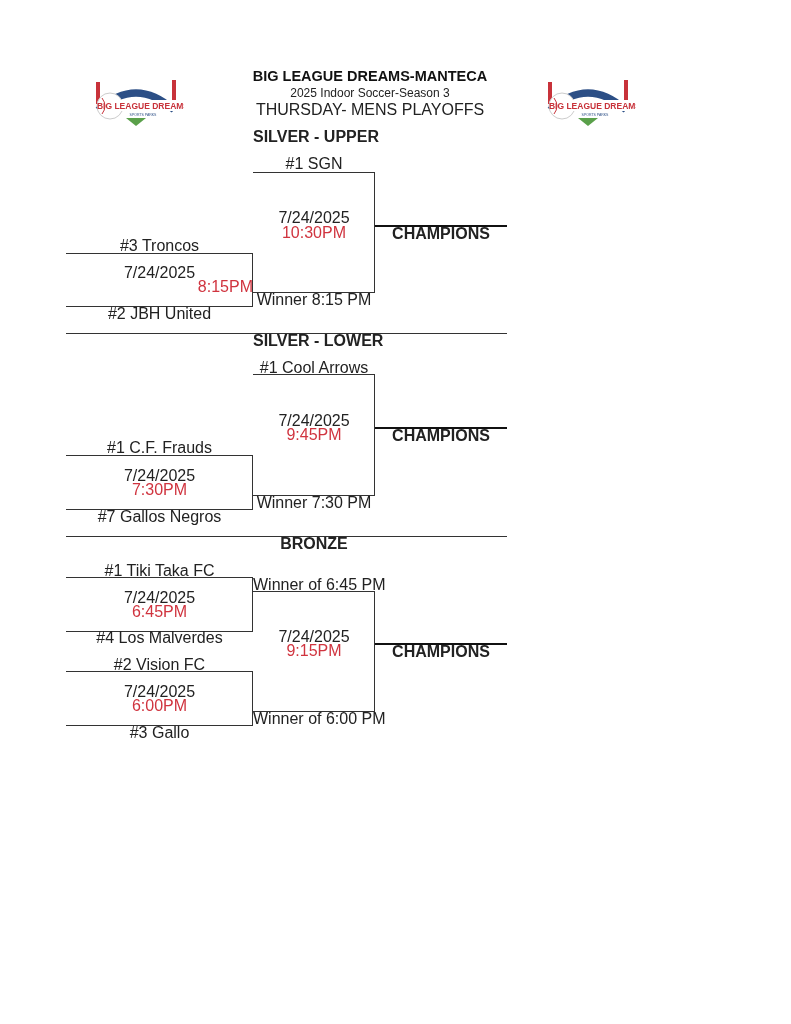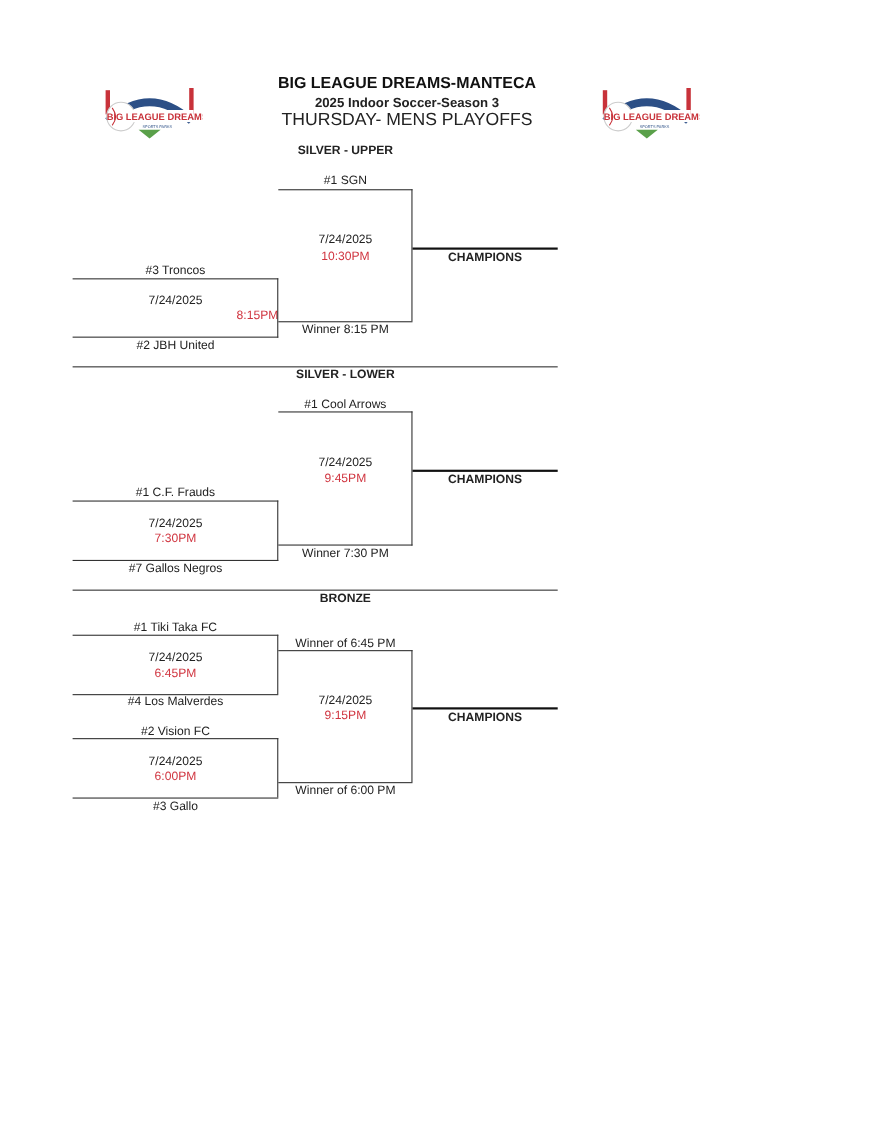--- a/index.html
+++ b/index.html
@@ -1,18 +1,18 @@
 <!DOCTYPE html>
 <html><head>
 <meta charset="utf-8">
 <style>
   html, body { margin:0; padding:0; background:#fff; }
   body { width:791px; height:1024px; position:relative; overflow:hidden;
          font-family:"Liberation Sans", sans-serif; color:#222; }
-  .t { position:absolute; text-align:center; white-space:nowrap; font-size:11px; line-height:12px; }
+  .t { position:absolute; text-align:center; white-space:nowrap; font-size:16px; line-height:12px; }
   .bold { font-weight:bold; }
   .red { color:#d0343f; }
   .hl { position:absolute; height:0; border-top:1.5px solid #333; }
   .vl { position:absolute; width:0; border-left:1.5px solid #333; }
   .champ-line { border-top:2.5px solid #111; }
   .title { font-size:14.5px; font-weight:bold; color:#111; }
   .sub1 { font-size:12px; }
   .sub2 { font-size:16px; }
   .logo { position:absolute; width:96px; height:58px; }
 </style>
@@ -52,21 +52,21 @@
     <rect x="84" y="10" width="4" height="24" fill="#c8323a"></rect>
   <circle cx="22" cy="36" r="13" fill="#fff" stroke="#ccc"></circle>
   <path d="M14 28 Q20 36 14 44" stroke="#c8323a" fill="none" stroke-width="1"></path>
   <rect x="22" y="30" width="66" height="11" fill="#fff"></rect>
   <text x="55" y="39" font-size="8.5" font-weight="bold" fill="#c8323a" text-anchor="middle" font-family="Liberation Sans, sans-serif">BIG LEAGUE DREAMS</text>
   <text x="55" y="46" font-size="3.5" fill="#2c4f86" text-anchor="middle" font-family="Liberation Sans, sans-serif">SPORTS PARKS</text>
   <path d="M38 48 L58 48 L48 56 Z" fill="#5aa04a"></path>
 </svg>
 
 <div class="t title" style="left:200px;width:340px;top:70px;">BIG LEAGUE DREAMS-MANTECA</div>
-<div class="t sub1" style="left:200px;width:340px;top:87px;font-weight:bold;">2025 Indoor Soccer-Season 3</div>
+<div class="t sub1" style="left:200px;width:340px;top:87px;">2025 Indoor Soccer-Season 3</div>
 <div class="t sub2" style="left:200px;width:340px;top:104px;">THURSDAY- MENS PLAYOFFS</div>
 
 <div>
   <div class="t bold" style="left:253px;width:122px;top:131px;">SILVER - UPPER</div>
 
   <div class="t" style="left:253px;width:122px;top:158px;">#1 SGN</div>
   <div class="hl" style="left:253px;width:122px;top:172px;"></div>
   <div class="t" style="left:253px;width:122px;top:212px;">7/24/2025</div>
   <div class="t red" style="left:253px;width:122px;top:227px;">10:30PM</div>
   <div class="vl" style="left:374px;top:172px;height:120px;"></div>

